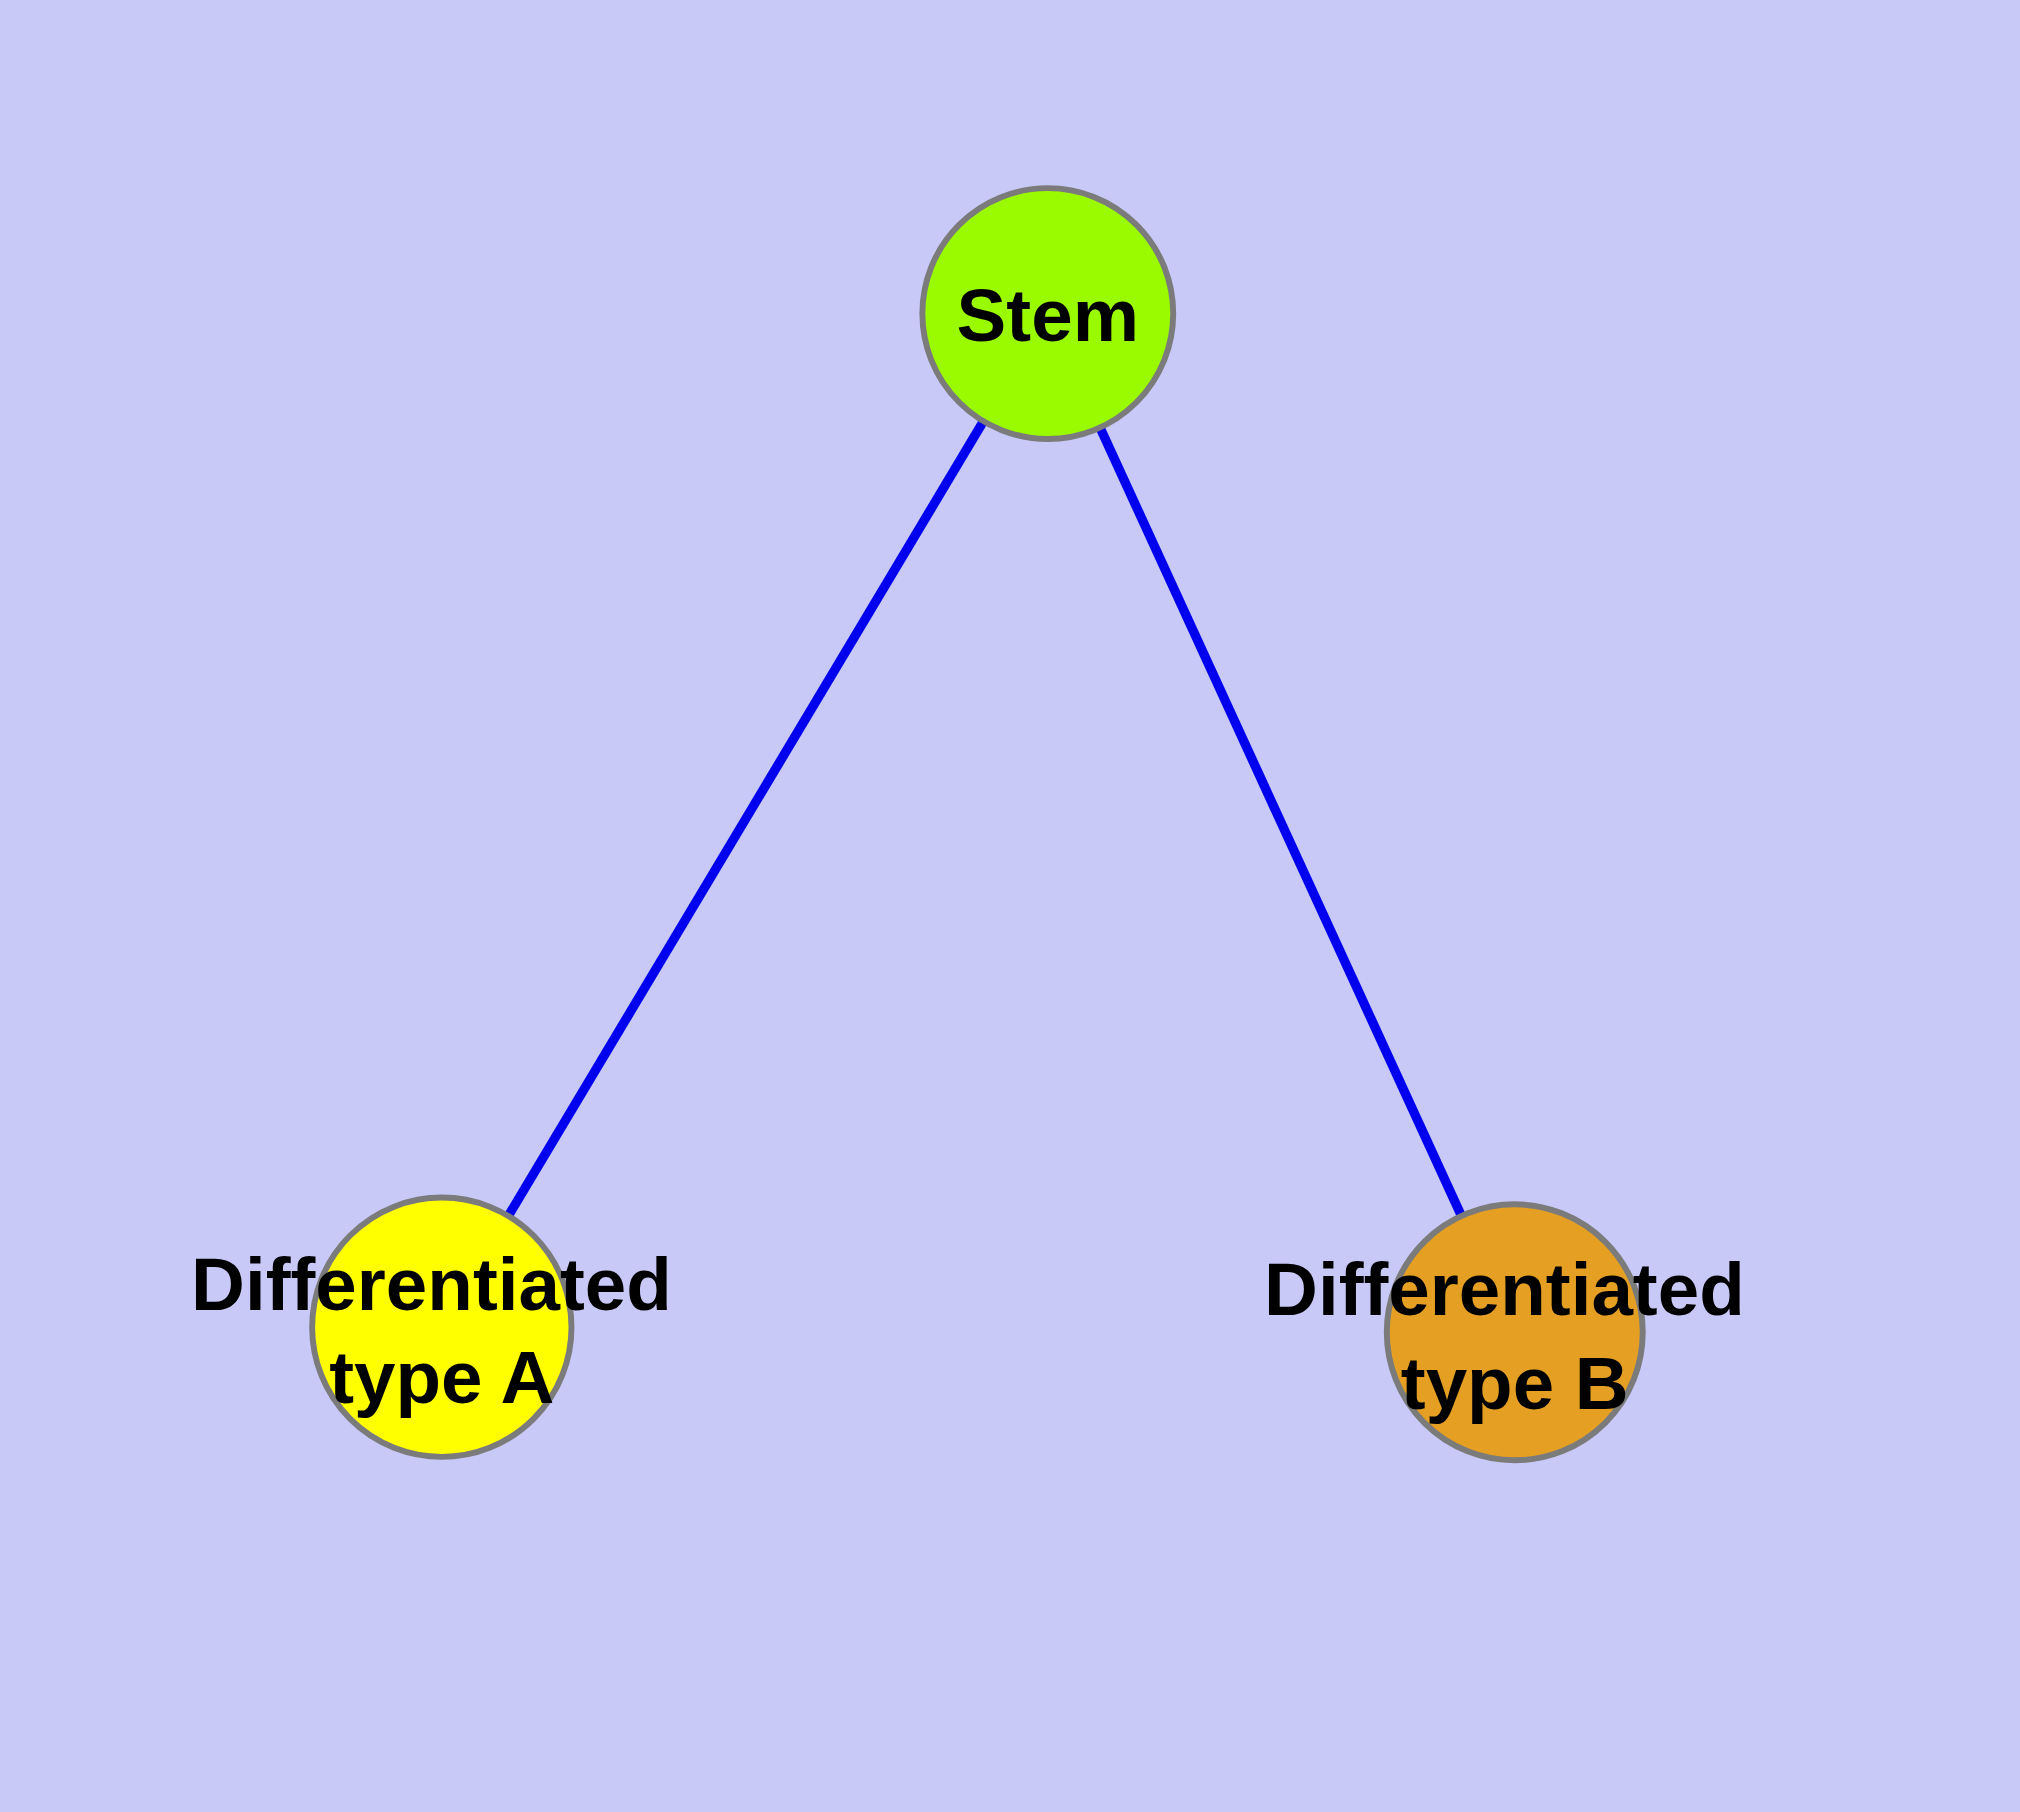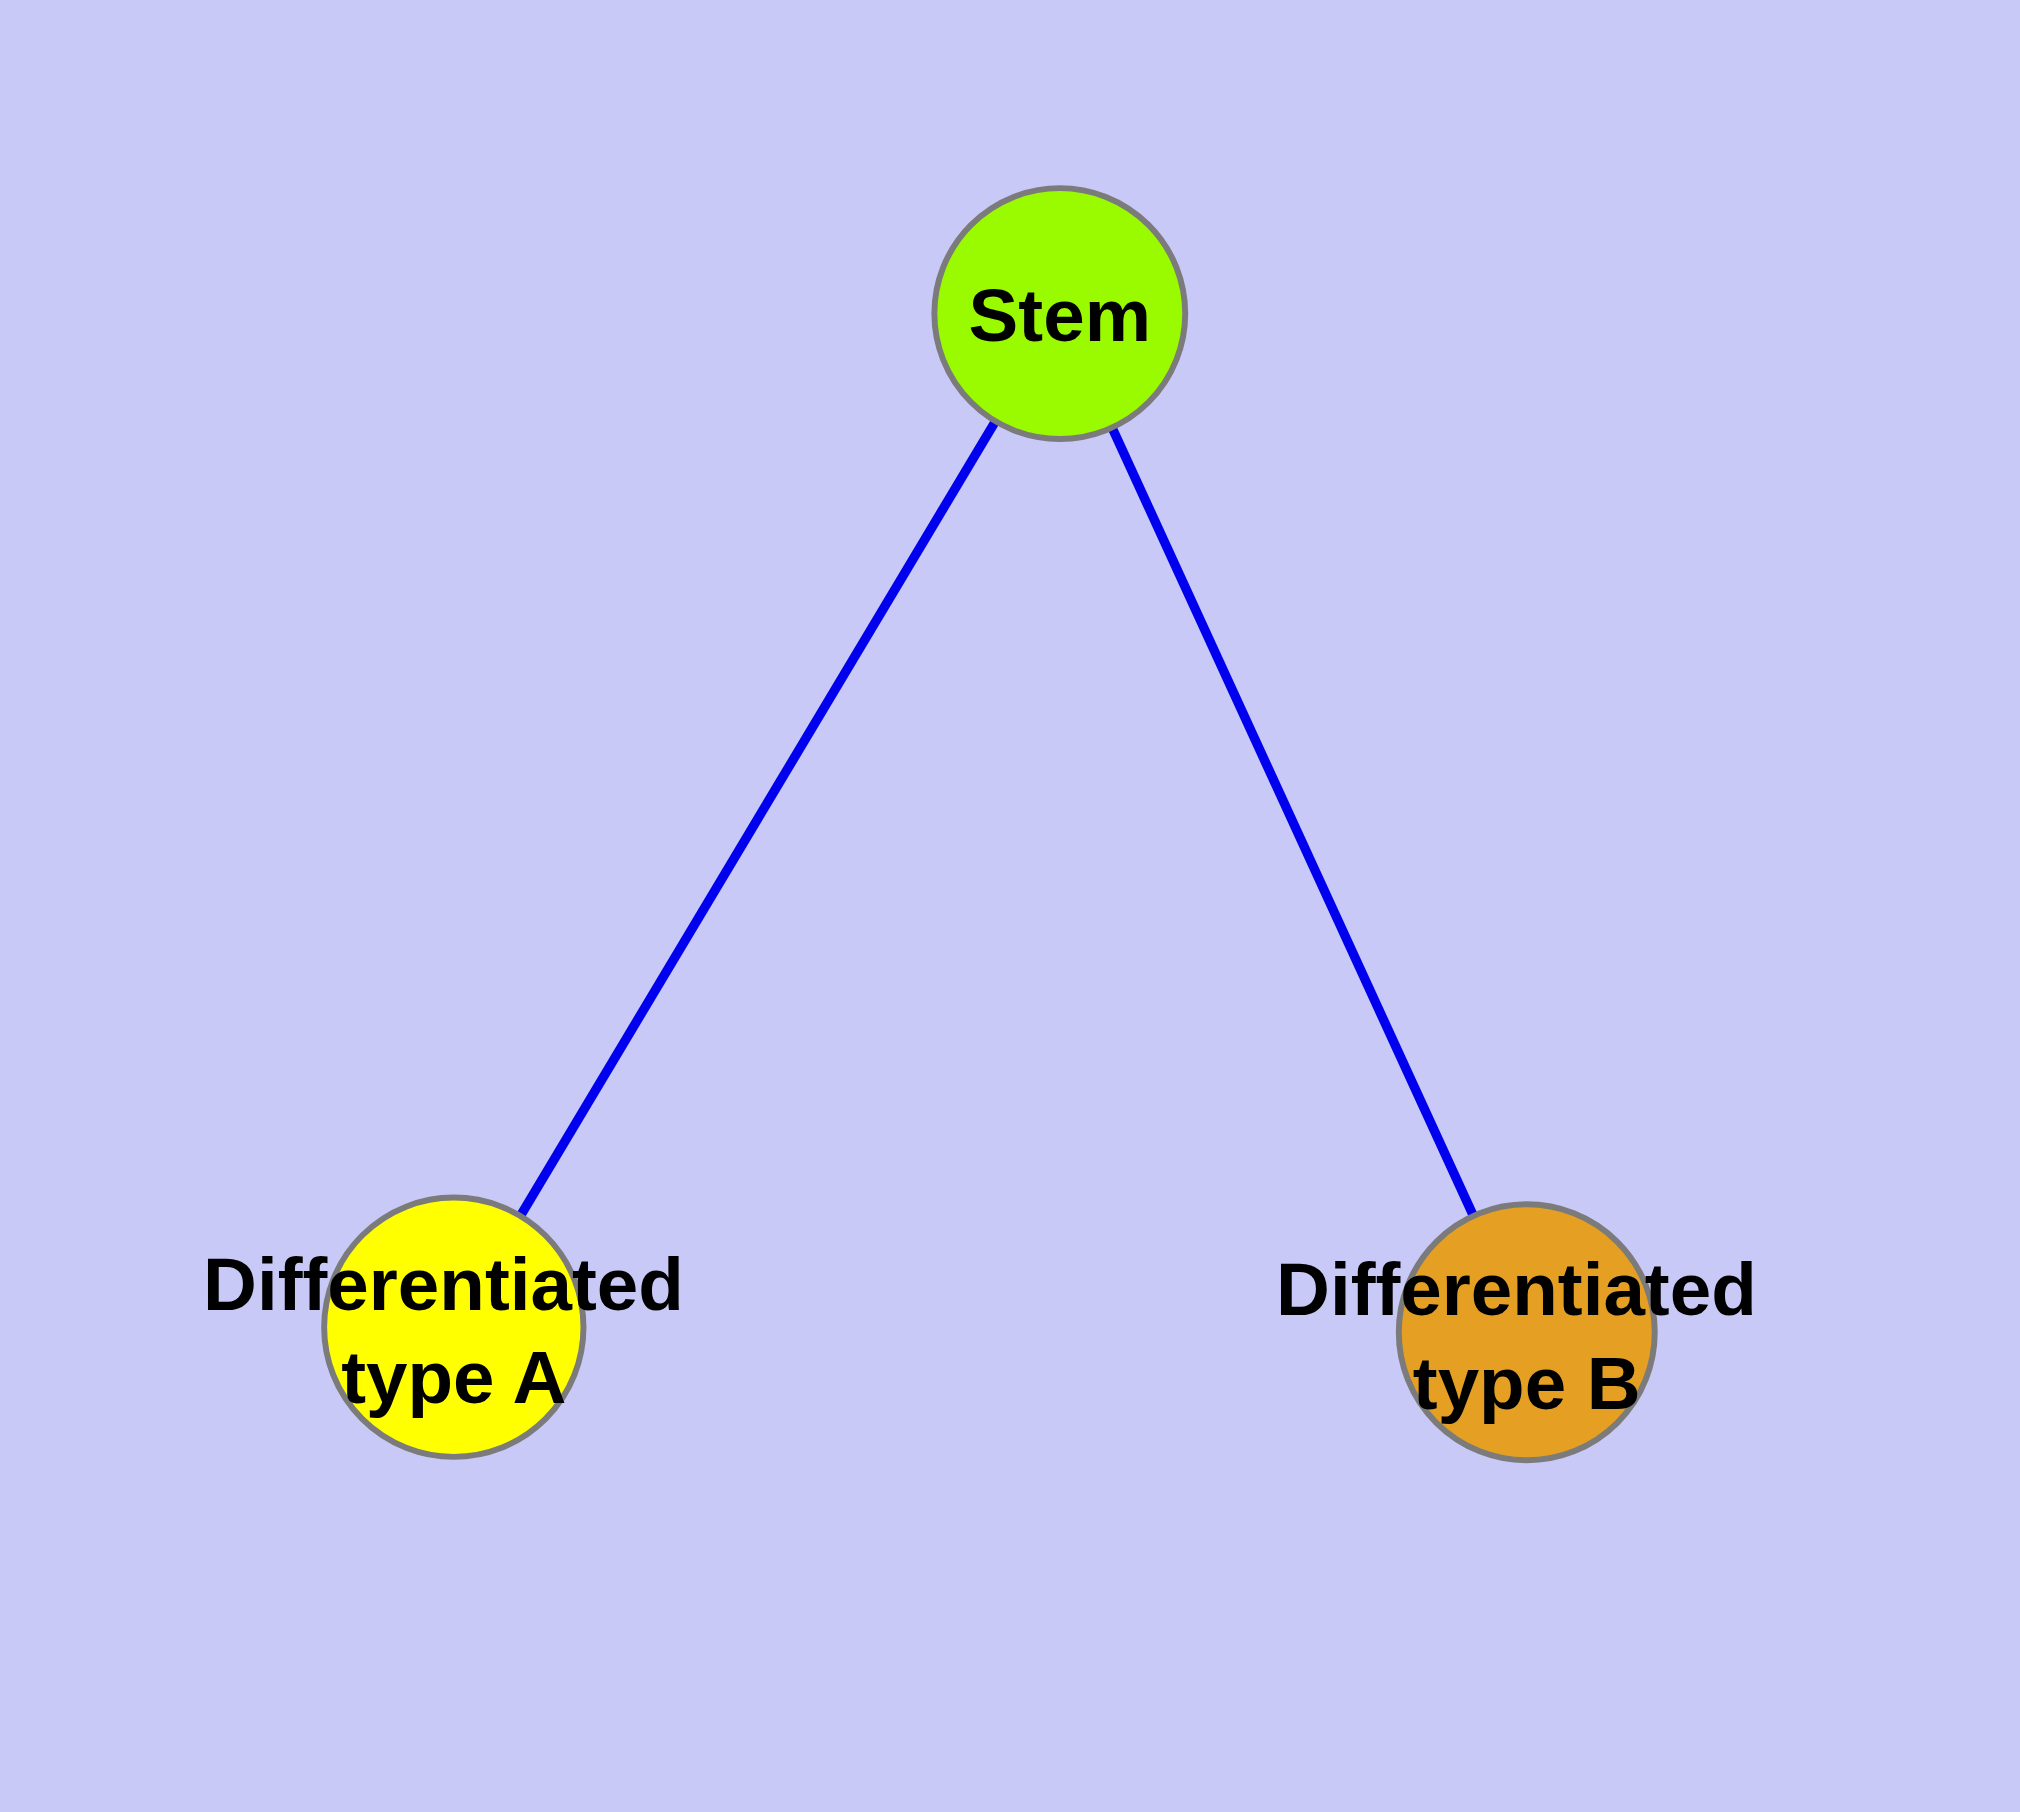--- a/index.html
+++ b/index.html
@@ -4,21 +4,20 @@
 <style>
   html, body {
     margin: 0;
     padding: 0;
     background: #c9c9f8;
   }
   .diagram-wrap {
     width: 1953px;
     height: 1812px;
     overflow: hidden;
-    margin-left: 12px;
   }
   svg {
     display: block;
   }
   .node-label {
     font-family: "Liberation Sans", "DejaVu Sans", sans-serif;
     font-weight: bold;
     font-size: 88px;
     fill: #000000;
     text-anchor: middle;

